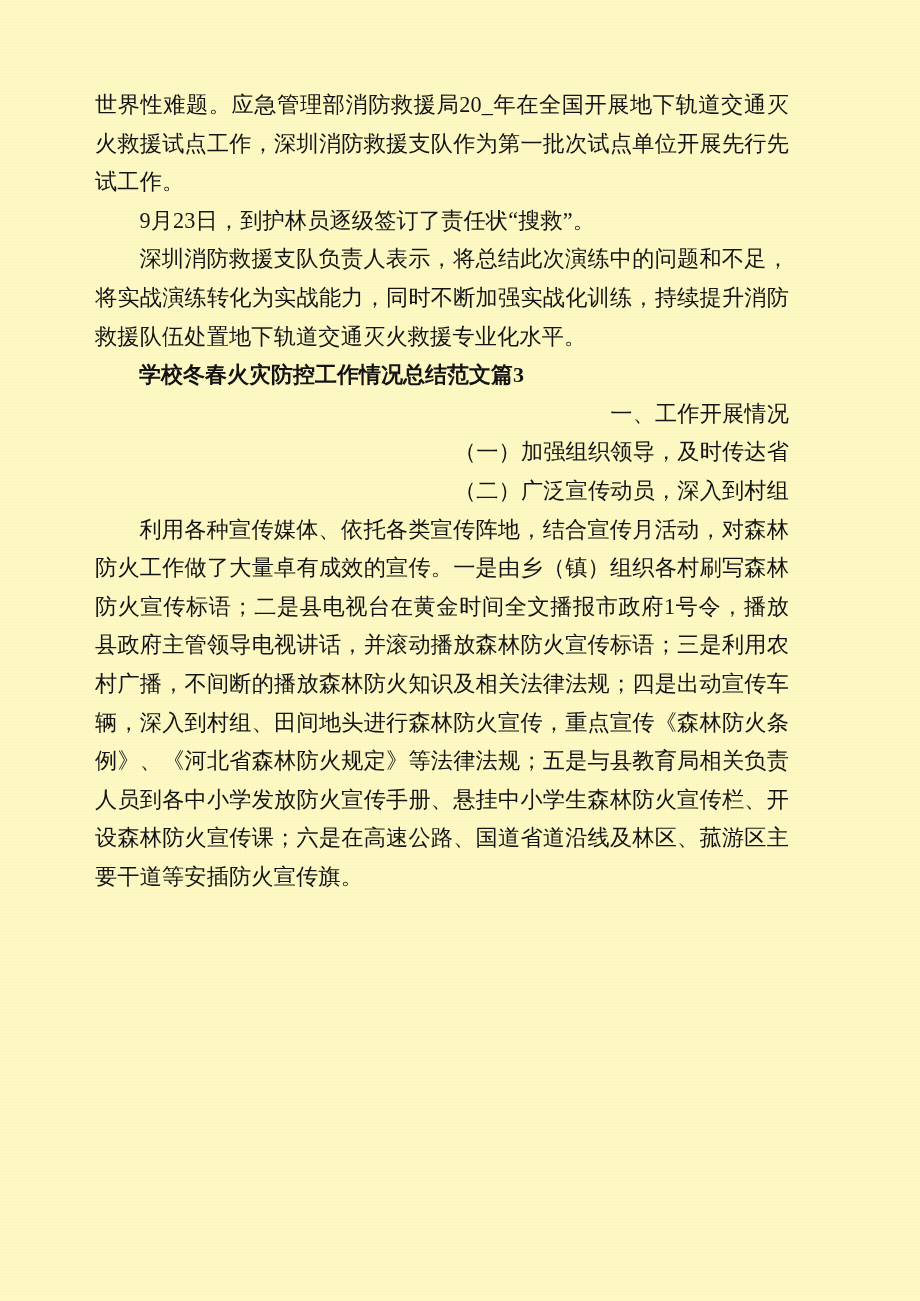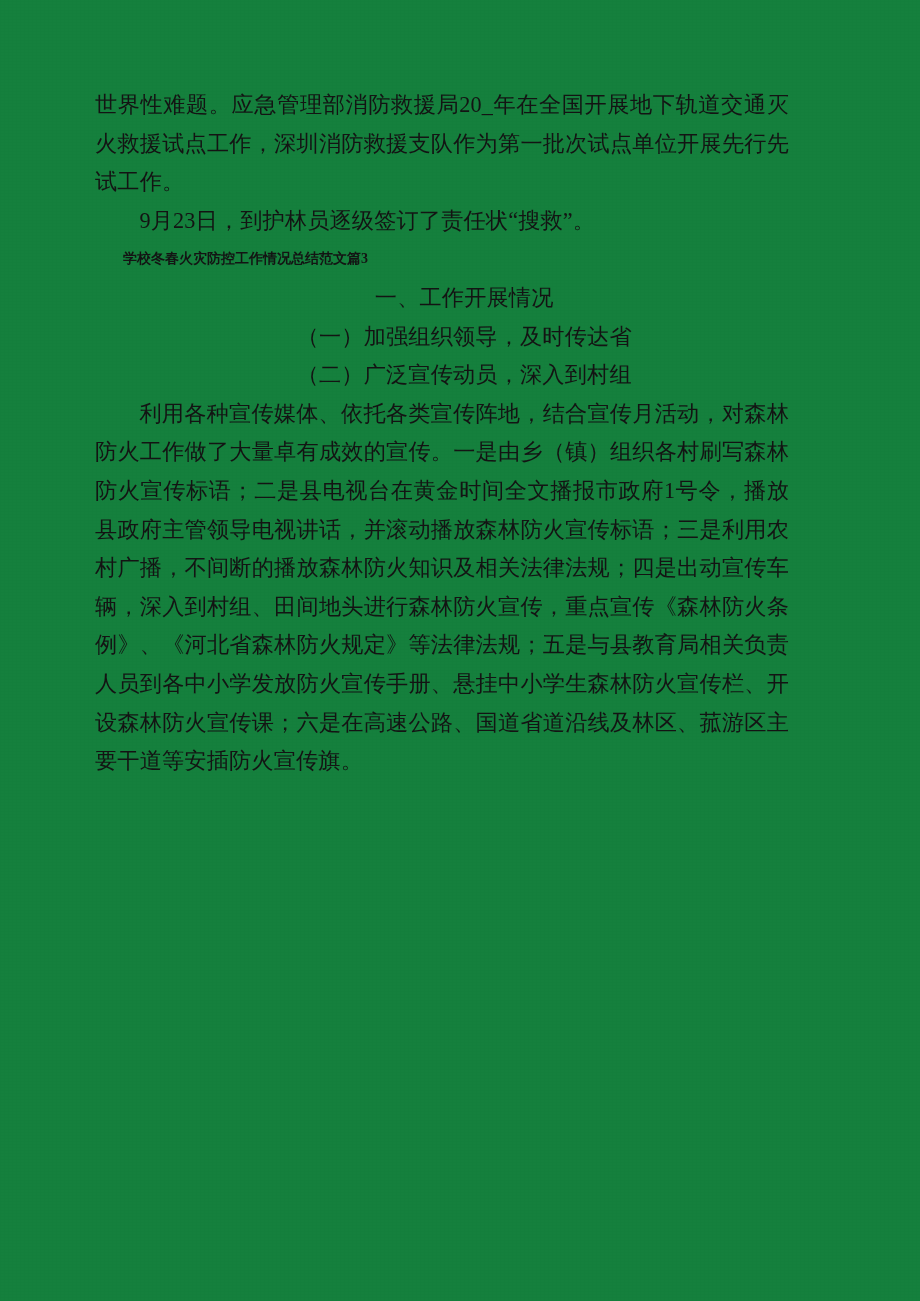--- a/index.html
+++ b/index.html
@@ -12,21 +12,21 @@
     width: 920px;
     height: 1301px;
     overflow: hidden;
     font-family: "Liberation Serif", "DejaVu Serif", serif;
   }
 
   #page {
     position: relative;
     width: 920px;
     height: 1301px;
-    background: #15803d;
+    background: #fef9c3;
     box-sizing: border-box;
   }
 
   #doc-body {
     position: absolute;
     left: 95px;
     top: 86px;
     width: 694px;
   }
 
@@ -47,27 +47,27 @@
   
   p.para.cont {
     text-indent: 0;
   }
 
   
   p.para.heading {
     font-weight: 700;
     text-align: left;
     text-indent: 2em;
-    font-size: 14px;
+    font-size: 22px;
     letter-spacing: 0px;
   }
 
   
   p.para.subhead {
-    text-align: center;
+    text-align: right;
     font-family: Liberation Serif, serif;
   }
 
   
   #grain {
     position: absolute;
     inset: 0;
     pointer-events: none;
     opacity: 0.035;
     background-image:
@@ -79,20 +79,21 @@
 <body>
 
 <div id="page">
 
   <div id="doc-body">
 
     <p class="para cont">世界性难题。应急管理部消防救援局20_年在全国开展地下轨道交通灭火救援试点工作，深圳消防救援支队作为第一批次试点单位开展先行先试工作。</p>
 
     <p class="para">9月23日，到护林员逐级签订了责任状“搜救”。</p>
 
+    <p class="para">深圳消防救援支队负责人表示，将总结此次演练中的问题和不足，将实战演练转化为实战能力，同时不断加强实战化训练，持续提升消防救援队伍处置地下轨道交通灭火救援专业化水平。</p>
 
     <p class="para heading">学校冬春火灾防控工作情况总结范文篇3</p>
 
 
     <p class="para subhead">一、工作开展情况</p>
 
     <p class="para subhead">（一）加强组织领导，及时传达省</p>
 
 
     <p class="para subhead">（二）广泛宣传动员，深入到村组</p>

